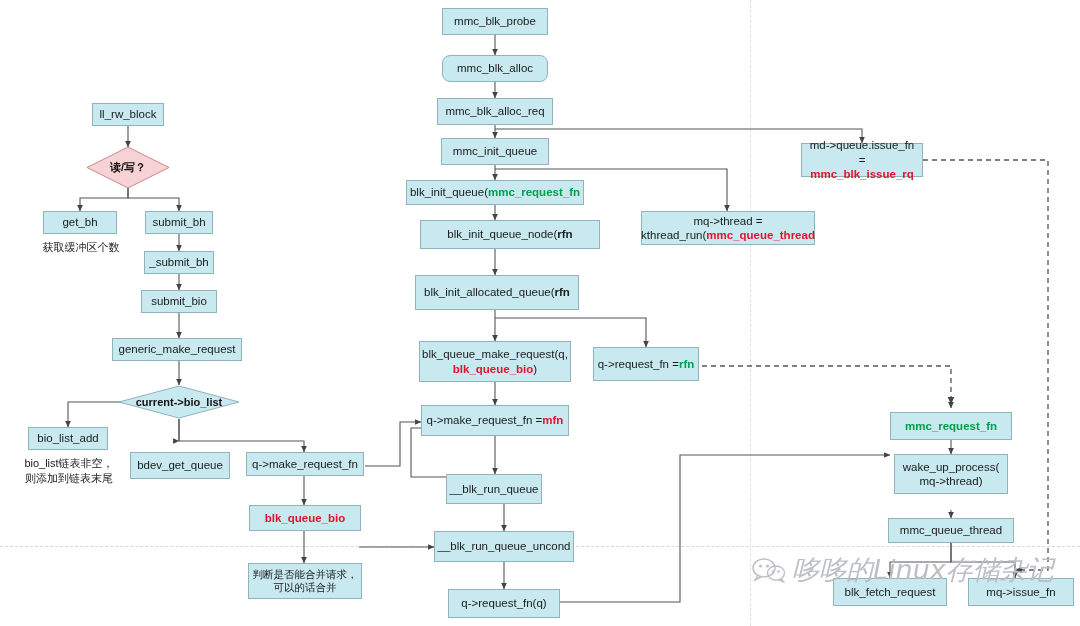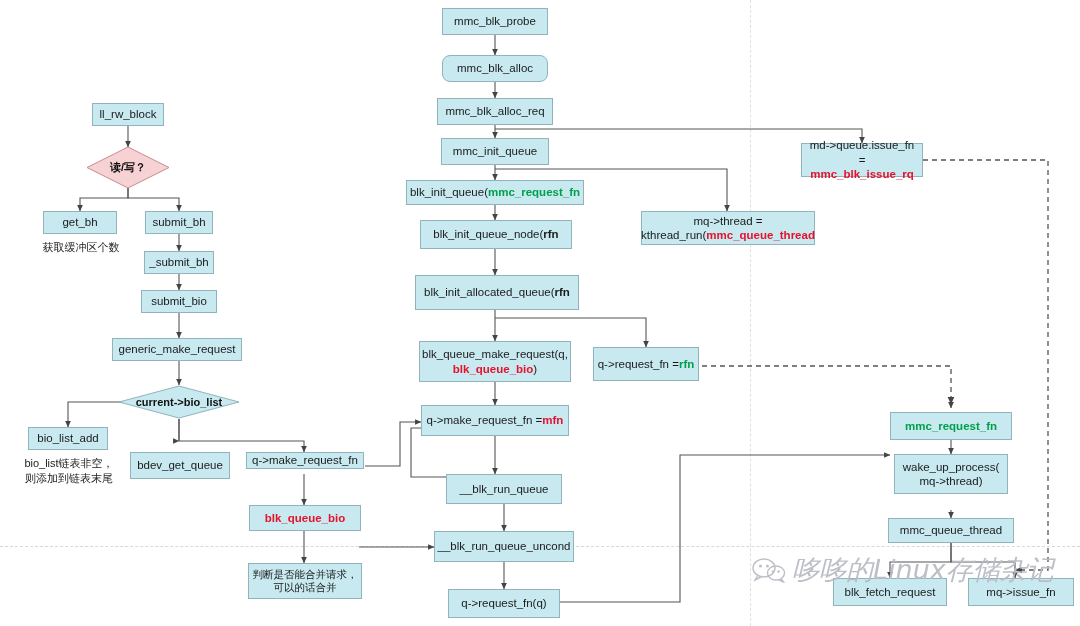--- a/index.html
+++ b/index.html
@@ -151,21 +151,21 @@
   </div>
   <div class="note" style="left:10px;top:456px;width:118px;">
     <span>bio_list链表非空，</span><br>
     <span>则添加到链表末尾</span>
   </div>
 
   <div class="node" style="left:130px;top:452px;width:100px;height:27px;">
     <span>bdev_get_queue</span>
   </div>
 
-  <div class="node" style="left:246px;top:452px;width:118px;height:17px;">
+  <div class="node" style="left:246px;top:452px;width:118px;height:24px;">
     <span>q-&gt;make_request_fn</span>
   </div>
 
   <div class="node" style="left:249px;top:505px;width:112px;height:26px;">
     <span class="red">blk_queue_bio</span>
   </div>
 
   <div class="node small" style="left:248px;top:563px;width:114px;height:36px;flex-direction:column;">
     <span>判断是否能合并请求，</span>
     <span>可以的话合并</span>
@@ -185,21 +185,21 @@
 
   <div class="node" style="left:441px;top:138px;width:108px;height:27px;">
     <span>mmc_init_queue</span>
   </div>
 
   <div class="node" style="left:406px;top:180px;width:178px;height:25px;">
     <span>blk_init_queue(</span>
       <span class="green">mmc_request_fn</span>
   </div>
 
-  <div class="node" style="left:420px;top:220px;width:152px;height:29px;">
+  <div class="node" style="left:420px;top:220px;width:180px;height:29px;">
     <span>blk_init_queue_node(</span>
       <span class="bold">rfn</span>
   </div>
 
   <div class="node" style="left:415px;top:275px;width:164px;height:35px;">
     <span>blk_init_allocated_queue(</span>
       <span class="bold">rfn</span>
   </div>
 
   <div class="node" style="left:419px;top:341px;width:152px;height:41px;flex-direction:column;">
@@ -210,21 +210,21 @@
   <div class="node" style="left:421px;top:405px;width:148px;height:31px;">
     <span>q-&gt;make_request_fn = </span>
       <span class="red">mfn</span>
   </div>
 
   <div class="node" style="left:593px;top:347px;width:106px;height:34px;text-align:right;">
     <span>q-&gt;request_fn = </span>
       <span class="green">rfn</span>
   </div>
 
-  <div class="node" style="left:446px;top:474px;width:116px;height:30px;">
+  <div class="node" style="left:446px;top:474px;width:96px;height:30px;">
     <span>__blk_run_queue</span>
   </div>
 
   <div class="node" style="left:434px;top:531px;width:140px;height:31px;">
     <span>__blk_run_queue_uncond</span>
   </div>
 
   <div class="node" style="left:448px;top:589px;width:112px;height:29px;">
     <span>q-&gt;request_fn(q)</span>
   </div>

